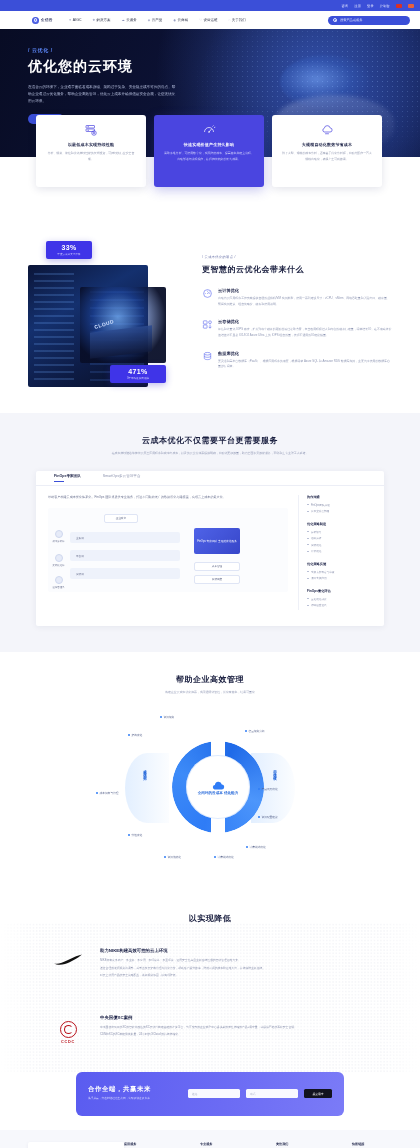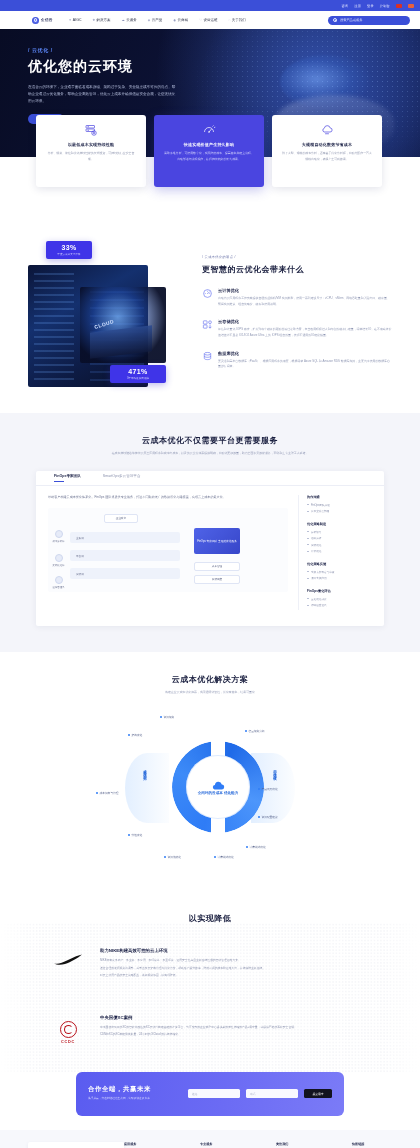--- a/index.html
+++ b/index.html
@@ -422,21 +422,21 @@
           <div class="side-gap"></div>
           <div class="side-h">FinOps量化评估</div>
           <div class="side-li">量化优化成效</div>
           <div class="side-li">持续运营迭代</div>
         </div>
       </div>
     </div>
   </div>
 
   <div class="solution">
-    <div class="sec-h2">云成本优化解决方案</div>
+    <div class="sec-h2">帮助企业高效管理</div>
     <div class="sec-sub">构建企业云成本优化体系，实现透明化管控，优化有效率，结果可量化</div>
 
     <div class="wheel-wrap">
       <div class="wheel">
         <div class="wedge-l"></div>
         <div class="wedge-r"></div>
         <div class="wtext wl">成本优化能力</div>
         <div class="wtext wr">用云优化建议</div>
         <div class="ring"></div>
         <div class="ring-cut"></div>

